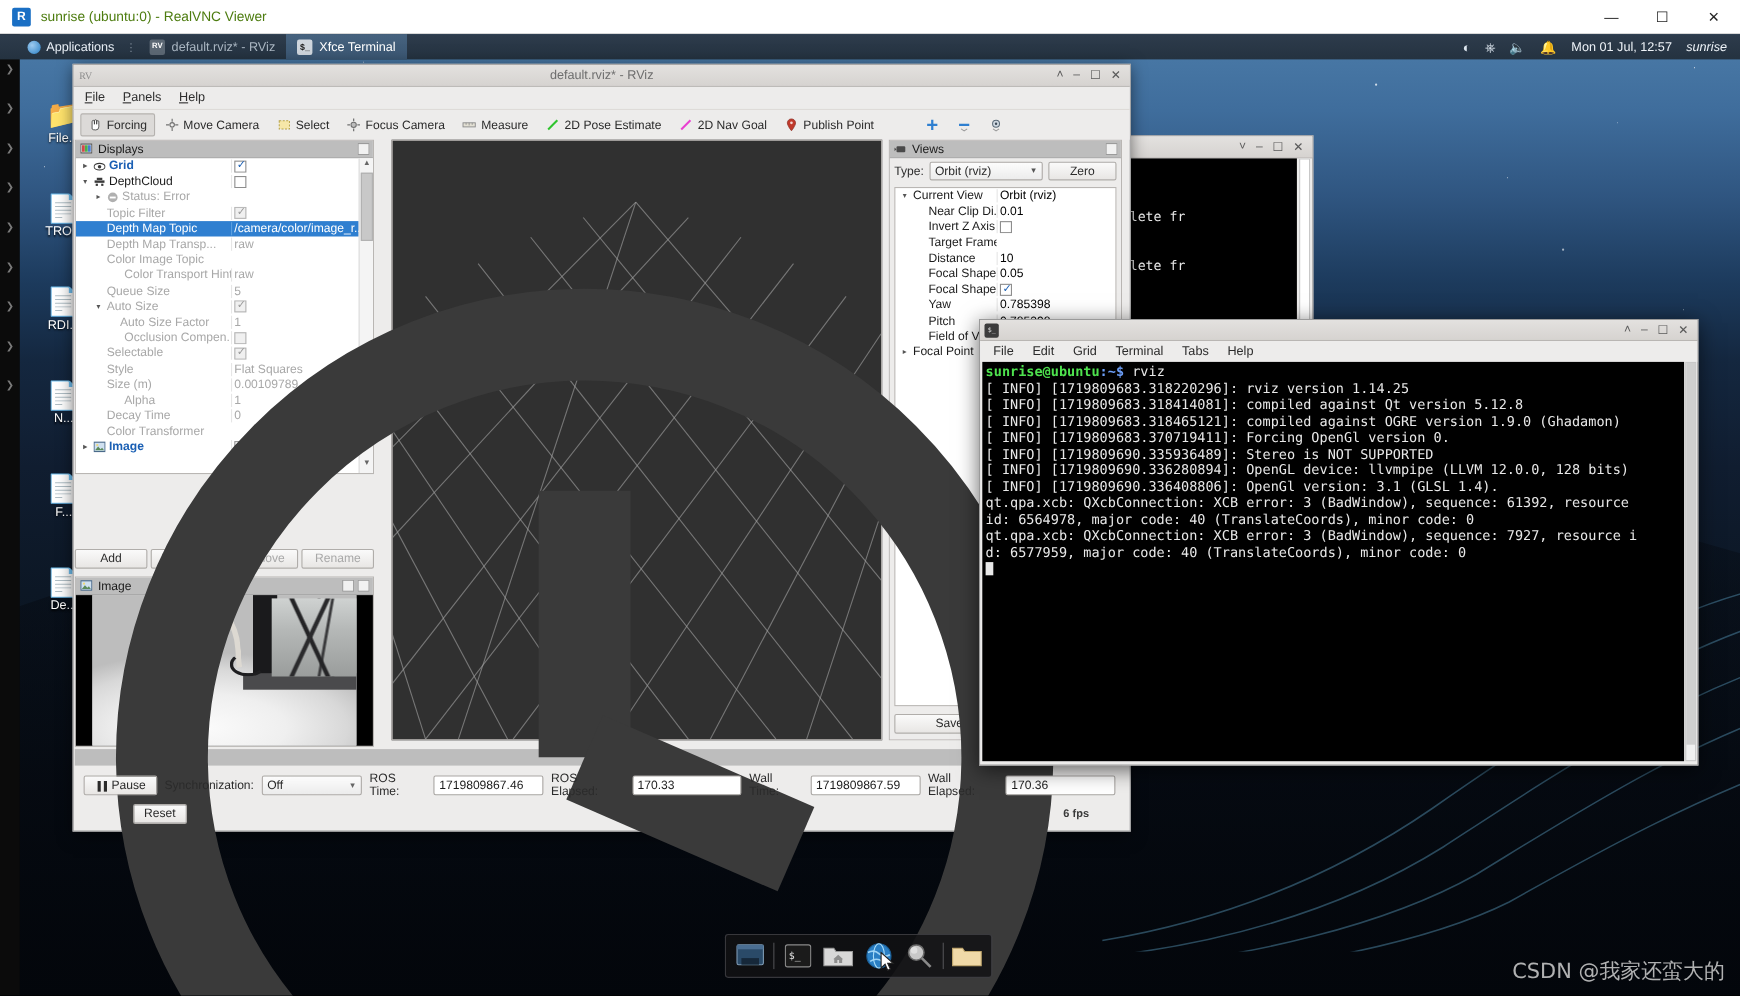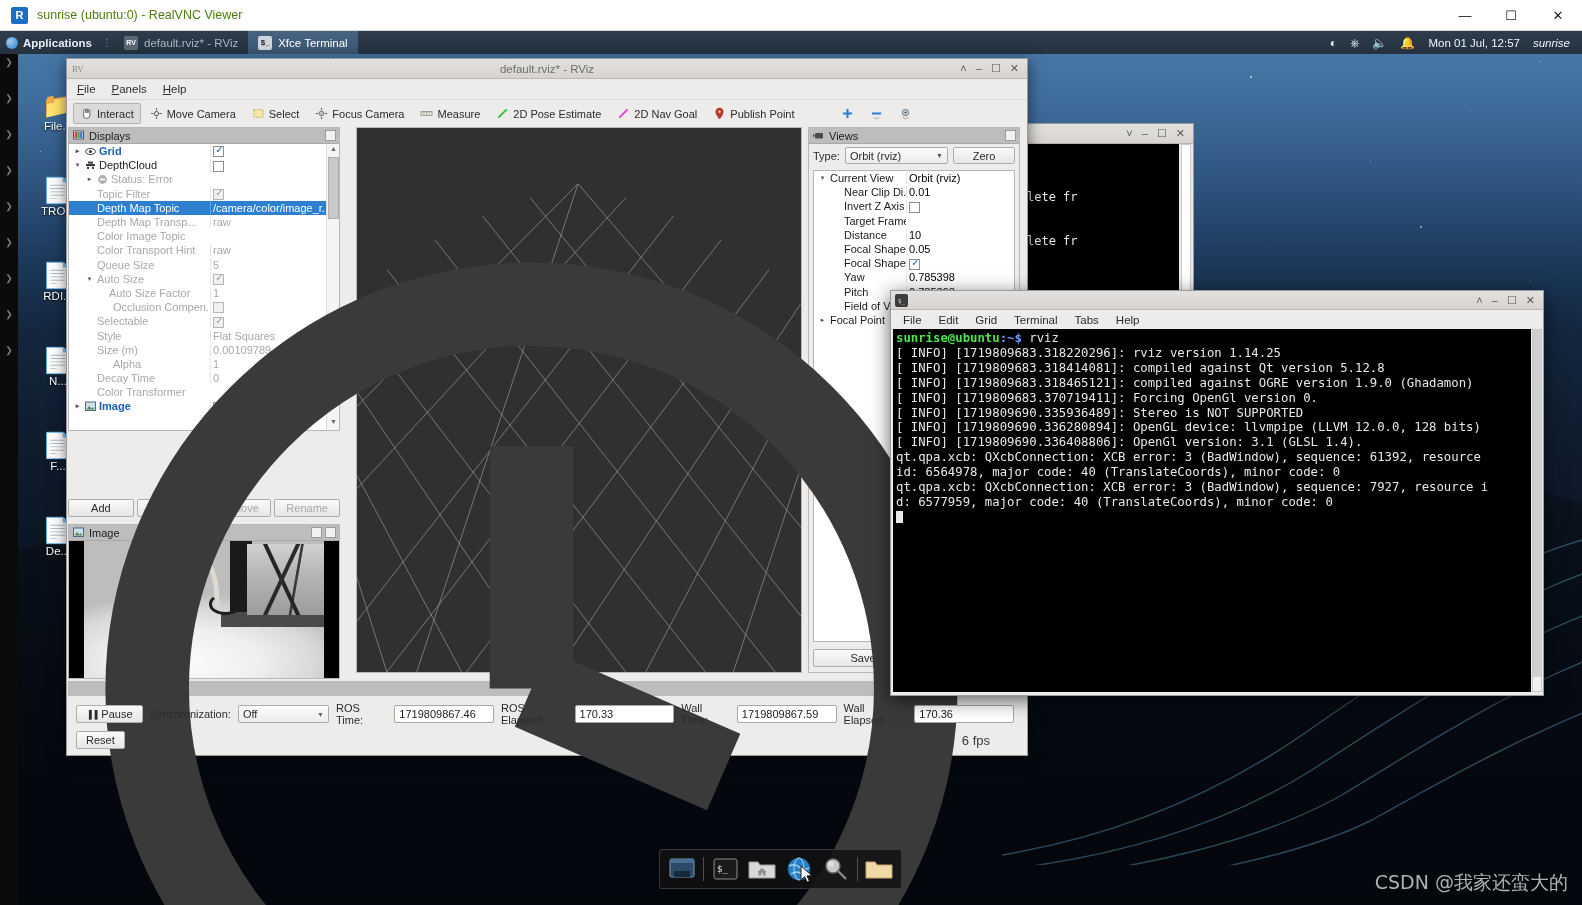--- a/index.html
+++ b/index.html
@@ -66,21 +66,21 @@
     display: block; font-size: 11.5px; color: #ffffff; margin-top: 1px;
     text-shadow: 0 1px 2px #000; white-space: nowrap; overflow: hidden;
   }
 
   
   .xfce-panel {
     position: absolute; left: 0; top: 31px; width: 1582px; height: 23px;
     background: linear-gradient(to bottom, #2e3c4c, #243240);
     display: flex; align-items: center; font-size: 11.5px; color: #e8eef5;
   }
-  .apps-btn { display: flex; align-items: center; gap: 5px; padding: 0 8px 0 6px; height: 23px; font-weight: bold; }
+  .apps-btn { display: flex; align-items: center; gap: 5px; padding: 0 8px 0 25px; height: 23px; }
   .apps-dot {
     width: 12px; height: 12px; border-radius: 50%;
     background: radial-gradient(circle at 35% 35%, #9ecbf0, #2a7fc4);
   }
   .panel-sep { color: #7d8a97; margin: 0 2px; font-size: 10px; }
   .task-item {
     display: flex; align-items: center; gap: 6px; height: 23px; padding: 0 10px;
     max-width: 195px; font-size: 11.5px;
   }
   .task-item.inactive { color: #aab6c2; }
@@ -222,22 +222,22 @@
   .time-row { display:flex; align-items:center; gap:7px; padding:6px 6px 0 8px; font-size:11px; color:#2b2b2b; }
   .pausebtn { display:flex; align-items:center; gap:4px; padding:2px 9px; font-size:11px;
               background:linear-gradient(to bottom,#fafafa,#e8e6e4); border:1px solid #b0adaa; border-radius:2px; }
   .tfield { height:18px; background:#fff; border:1px solid #a9a6a3; border-radius:2px;
             font-size:11px; display:flex; align-items:center; padding:0 4px; color:#1b1b1b; }
   .sync-combo { width:95px; height:18px; background:linear-gradient(to bottom,#fcfcfc,#ececec);
                 border:1px solid #aeaba8; border-radius:2px; display:flex; align-items:center;
                 padding:0 4px; font-size:11px; }
   .resetrow { display:flex; align-items:center; padding:5px 8px 0 8px; }
   .resetbtn { padding:2px 9px; font-size:11px; background:linear-gradient(to bottom,#fafafa,#e8e6e4);
-              border:1px solid #b0adaa; border-radius:2px; color:#2b2b2b; }
-  .fps { margin-left:auto; font-size:13px; color:#3a3a3a; padding-right:22px; }
+              border:1px solid #b0adaa; border-radius:2px; color:#2b2b2b;margin-left:45px; }
+  .fps { margin-left:auto; font-size:10px; color:#3a3a3a; padding-right:22px;font-weight:bold; }
 
   
   #bgterm { left:1018px; top:123px; width:176px; height:180px; }
   #bgterm .bt-inner { position:absolute; left:6px; top:20px; right:14px; bottom:6px; background:#000;
                       color:#e6e6e6; font-family:"DejaVu Sans Mono", monospace; font-size:12px; overflow:hidden; }
   #bgterm .bt-line { padding-left:2px; }
   #bgterm .bt-sb { position:absolute; right:2px; top:20px; bottom:6px; width:10px; background:#fff; border:1px solid #c8c8c8;}
 
   
   #term { left:890px; top:290px; width:654px; height:406px; box-shadow:0 4px 18px rgba(0,0,0,.6); }
@@ -433,21 +433,21 @@
       <span><u>F</u>ile</span>
       <span><u>P</u>anels</span>
       <span><u>H</u>elp</span>
     </div>
 
     <div class="toolbar">
       <div class="tbtn pressed">
         <svg class="tbi" viewBox="0 0 14 14">
           <path d="M4 11 L4 4 Q4 2.6 5.2 2.6 Q6.3 2.6 6.3 4 L6.3 6.4 L6.3 3.2 Q6.3 2 7.4 2 Q8.5 2 8.5 3.2 L8.5 6.4 L8.5 4 Q8.5 2.9 9.6 2.9 Q10.6 2.9 10.6 4 L10.6 9 Q10.6 12 7.6 12 Q4.6 12 4 11 Z" fill="#fff" stroke="#3b3b3b" stroke-width=".8"></path>
         </svg>
-        <span>Interact</span>
+        <span>Forcing</span>
       </div>
       <div class="tbtn">
         <svg class="tbi" viewBox="0 0 14 14">
           <circle cx="7" cy="7" r="2.2" fill="none" stroke="#707070" stroke-width="1.1"></circle>
           <g stroke="#707070" stroke-width="1.1">
             <line x1="7" y1="1" x2="7" y2="4"></line>
               <line x1="7" y1="10" x2="7" y2="13"></line>
             <line x1="1" y1="7" x2="4" y2="7"></line>
               <line x1="10" y1="7" x2="13" y2="7"></line>
           </g>
@@ -599,21 +599,21 @@
           <span class="pval dim">raw</span>
         </div>
         <div class="prow">
           <span class="pname dim" style="padding-left:16px">
             <span class="arrow"></span>
             <span>Color Image Topic</span>
           </span>
           <span class="pval dim"></span>
         </div>
         <div class="prow">
-          <span class="pname dim" style="padding-left:16px">
+          <span class="pname dim" style="padding-left:32px">
             <span class="arrow"></span>
             <span>Color Transport Hint</span>
           </span>
           <span class="pval dim">raw</span>
         </div>
         <div class="prow">
           <span class="pname dim" style="padding-left:16px">
             <span class="arrow"></span>
             <span>Queue Size</span>
           </span>

